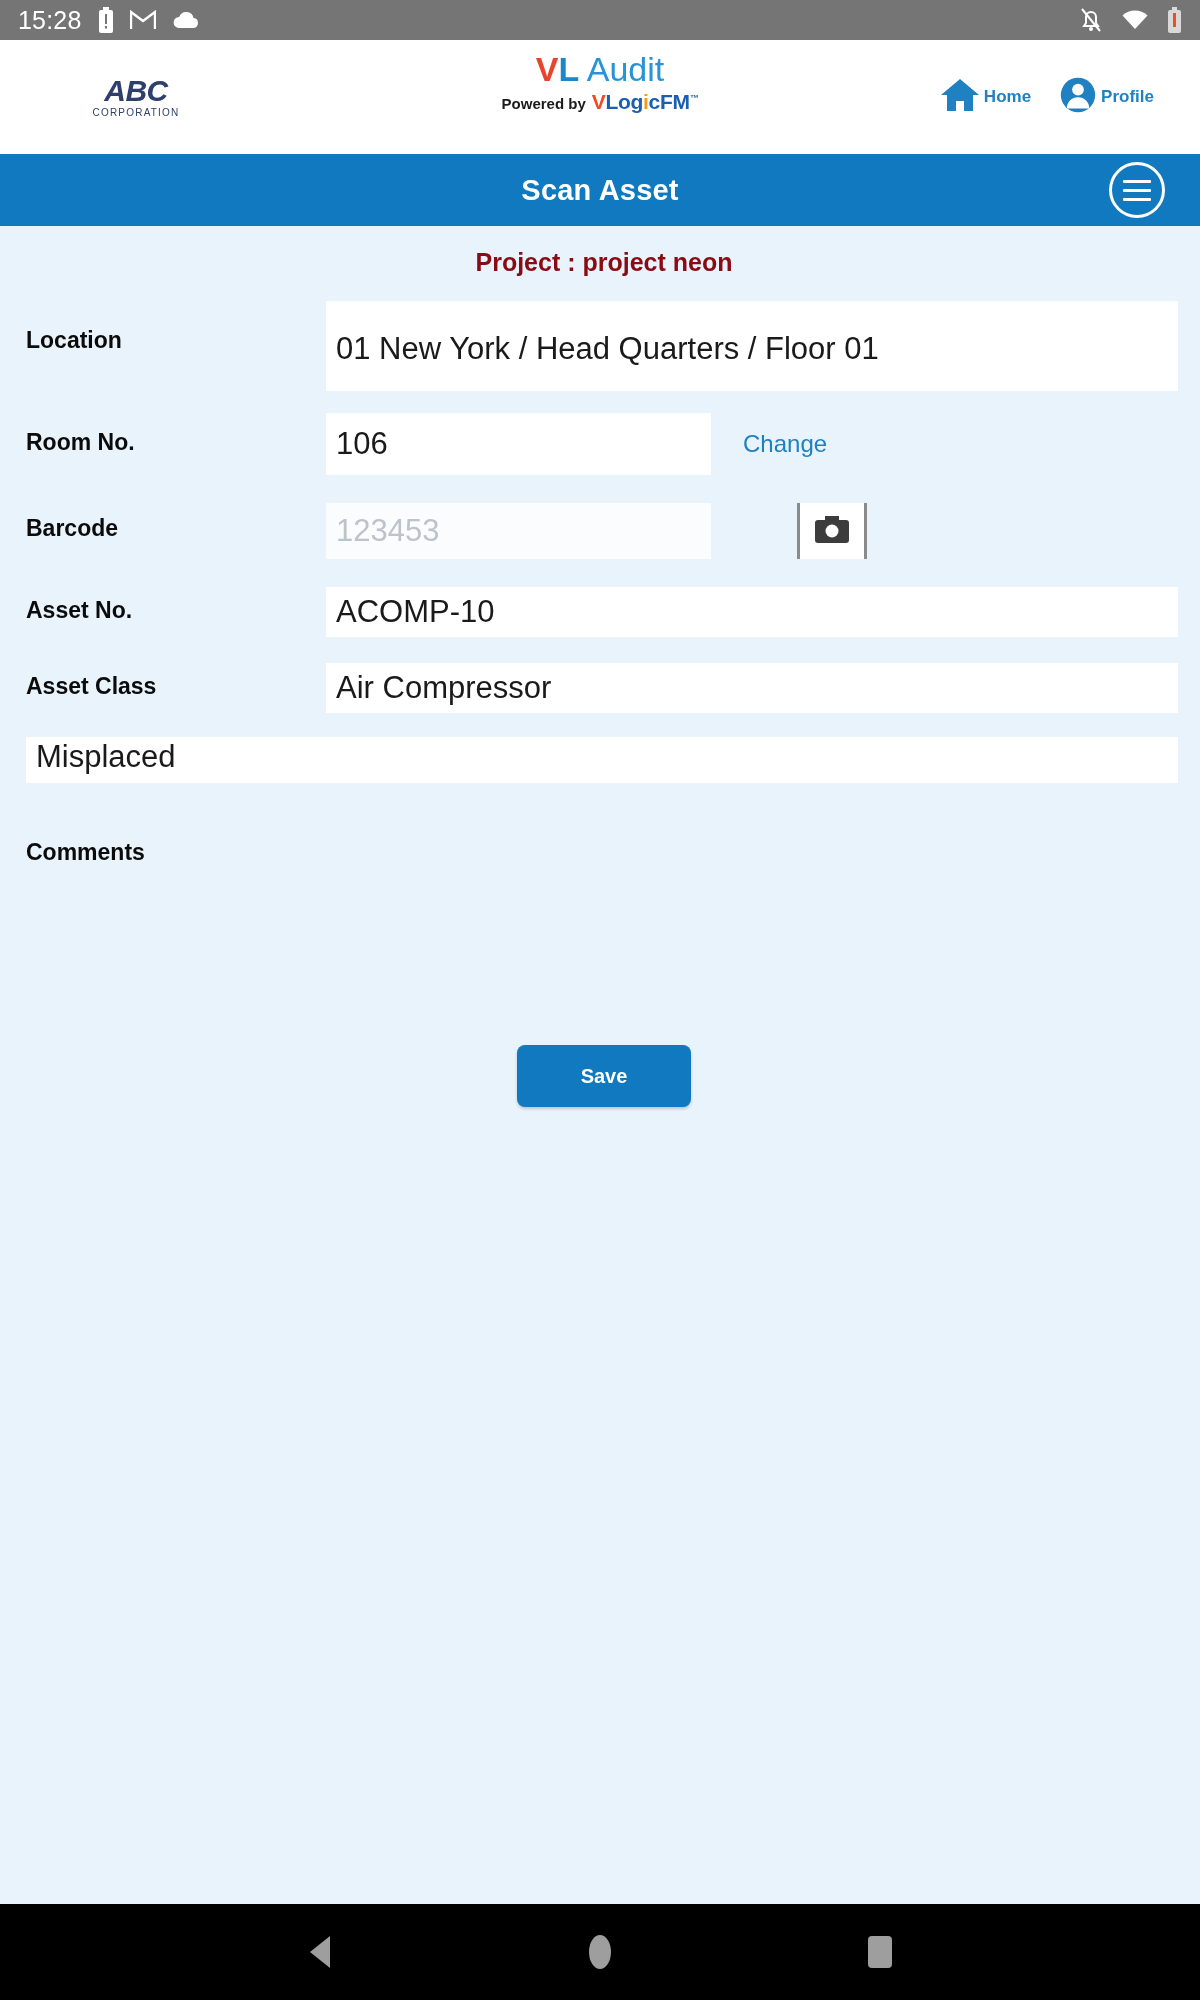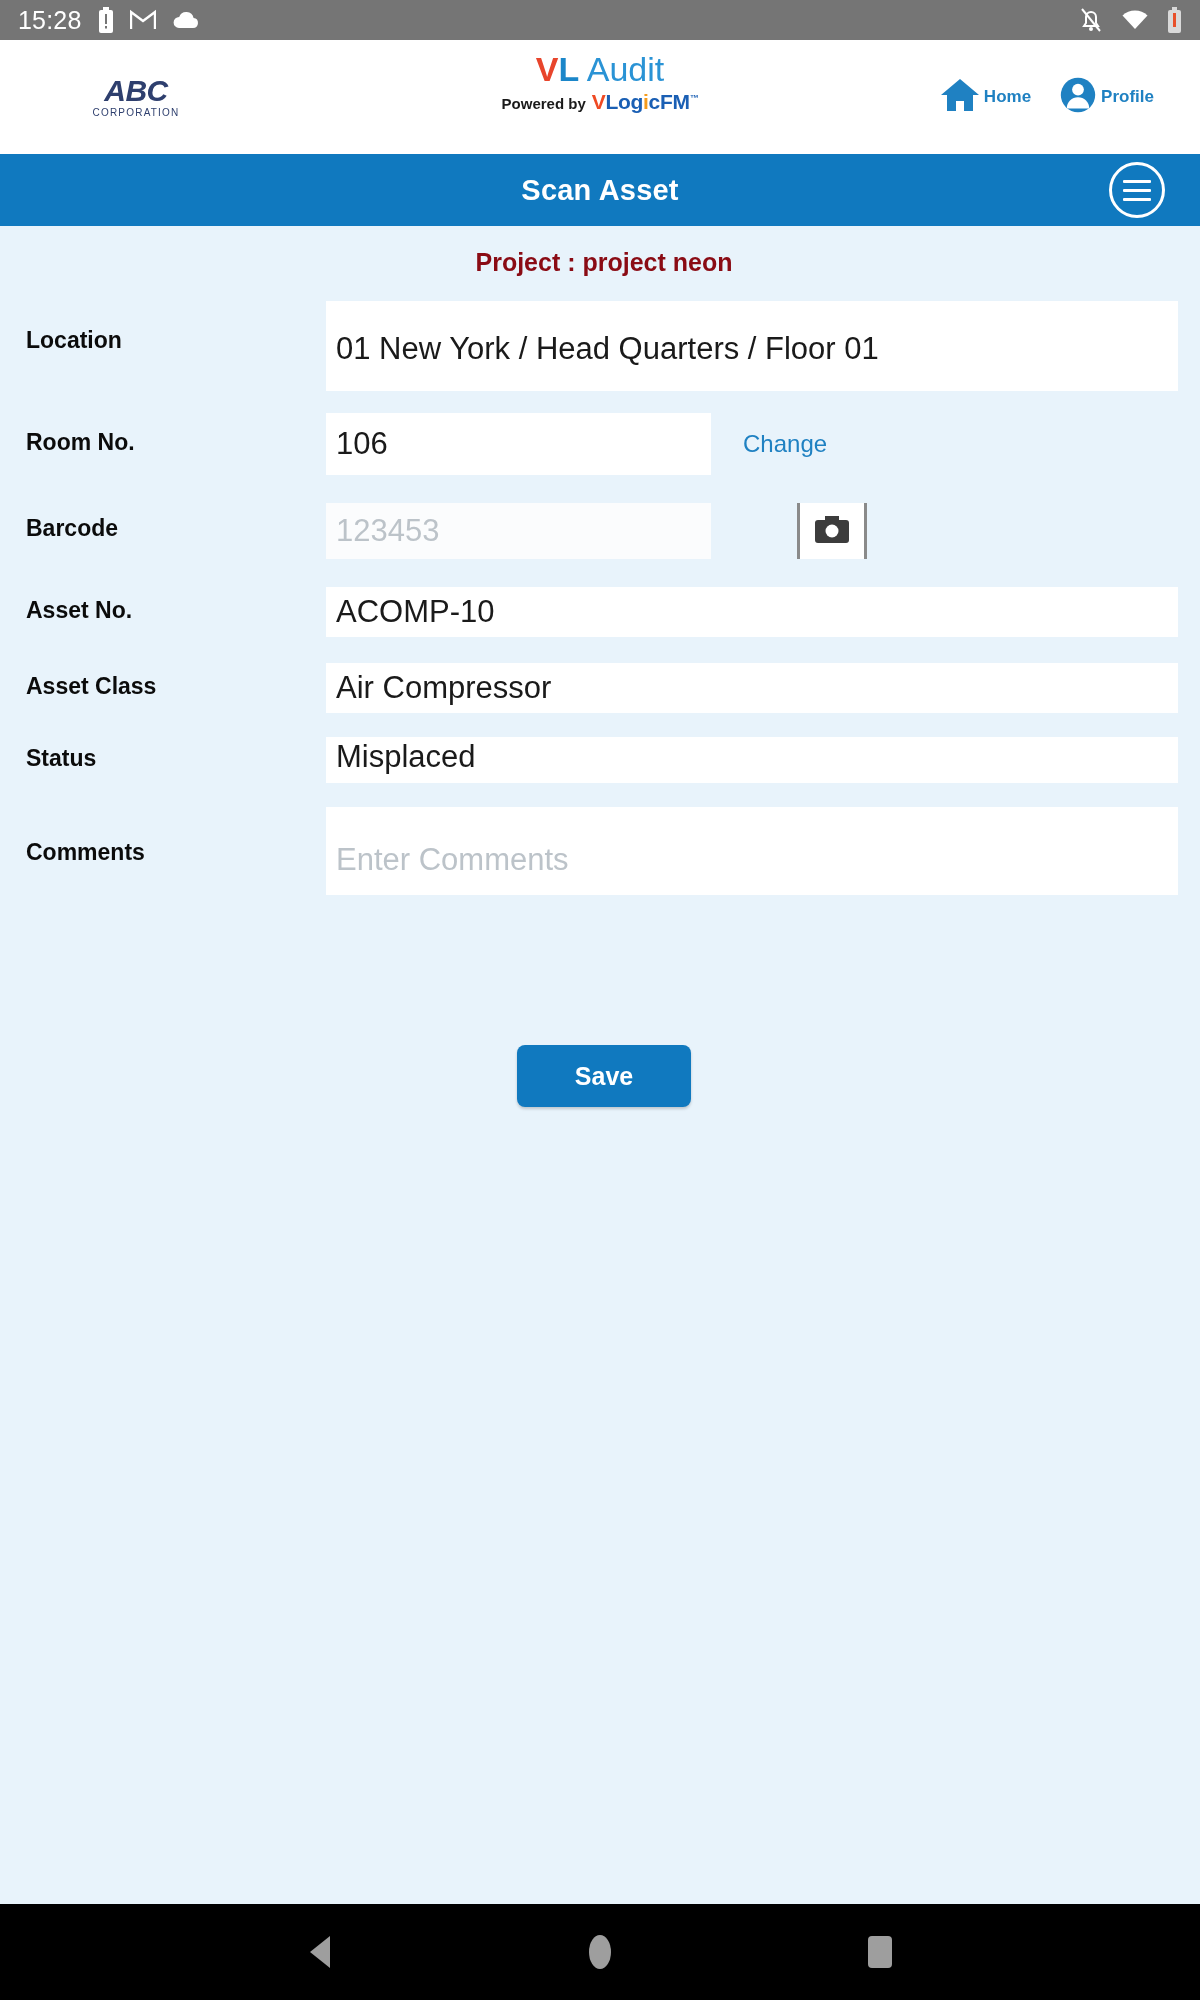--- a/index.html
+++ b/index.html
@@ -241,21 +241,21 @@
   .row-comments .flabel { padding-top: 32px; }
 
   .save-wrap {
     display: flex;
     justify-content: center;
     margin-top: 150px;
   }
   .save-btn {
     background: #1079bf;
     color: #ffffff;
-    font-size: 25px;
+    font-size: 20px;
     font-weight: bold;
     border: none;
     border-radius: 8px;
     width: 174px;
     height: 62px;
     cursor: pointer;
     font-family: "Liberation Sans", sans-serif;
     box-shadow: 0 2px 3px rgba(0,0,0,0.18);
   }
 
@@ -433,31 +433,27 @@
     </div>
 
     <div class="form-row row-asset-class">
       <div class="flabel">Asset Class</div>
       <div class="field-wrap">
         <input class="field" type="text" value="Air Compressor" style="">
       </div>
     </div>
 
     <div class="form-row row-status">
-      <div class="flabel">Status</div>
       <div class="field-wrap">
         <input class="field" type="text" value="Misplaced" style="">
       </div>
     </div>
 
     <div class="form-row row-comments">
       <div class="flabel">Comments</div>
-      <div class="field-wrap">
-        <input class="field" type="text" placeholder="Enter Comments" style="">
-      </div>
     </div>
 
     <div class="save-wrap">
       <button class="save-btn">Save</button>
     </div>
 
   </div>
 
   <div class="navbar">
     <div class="nav-btn">

